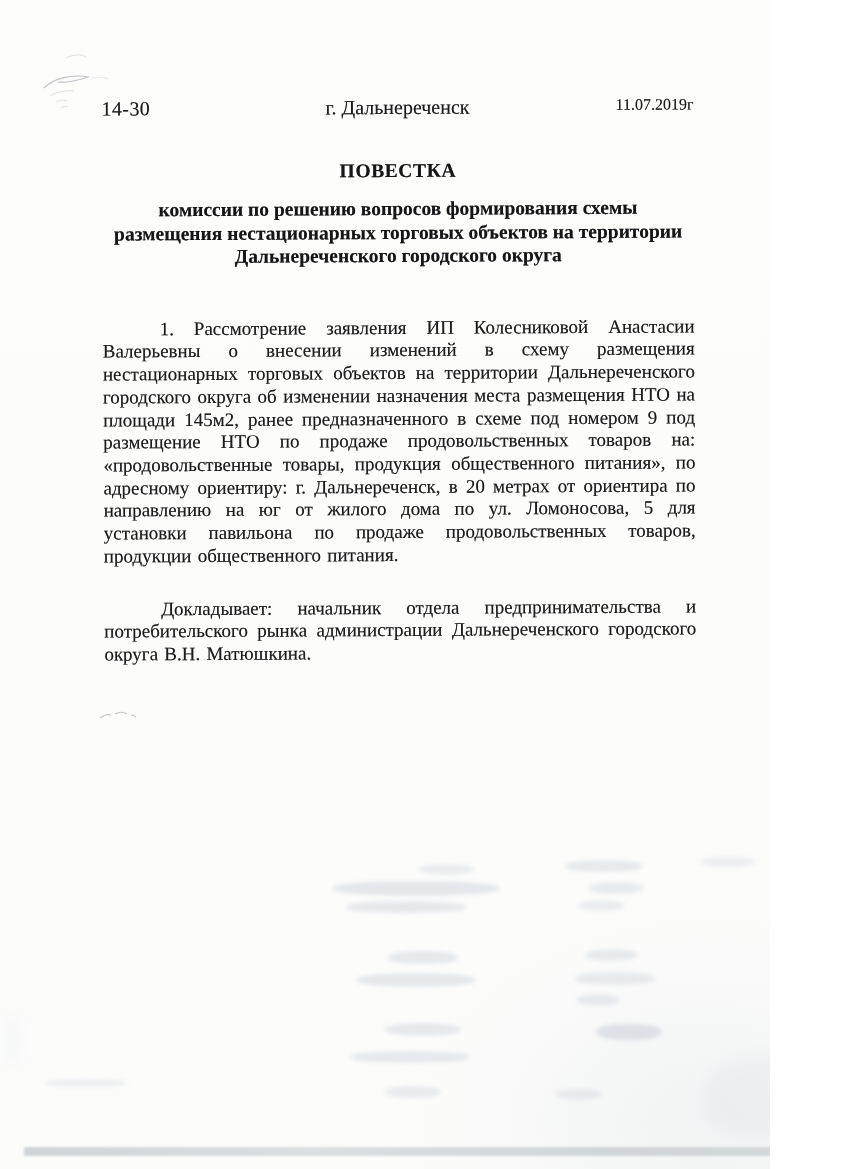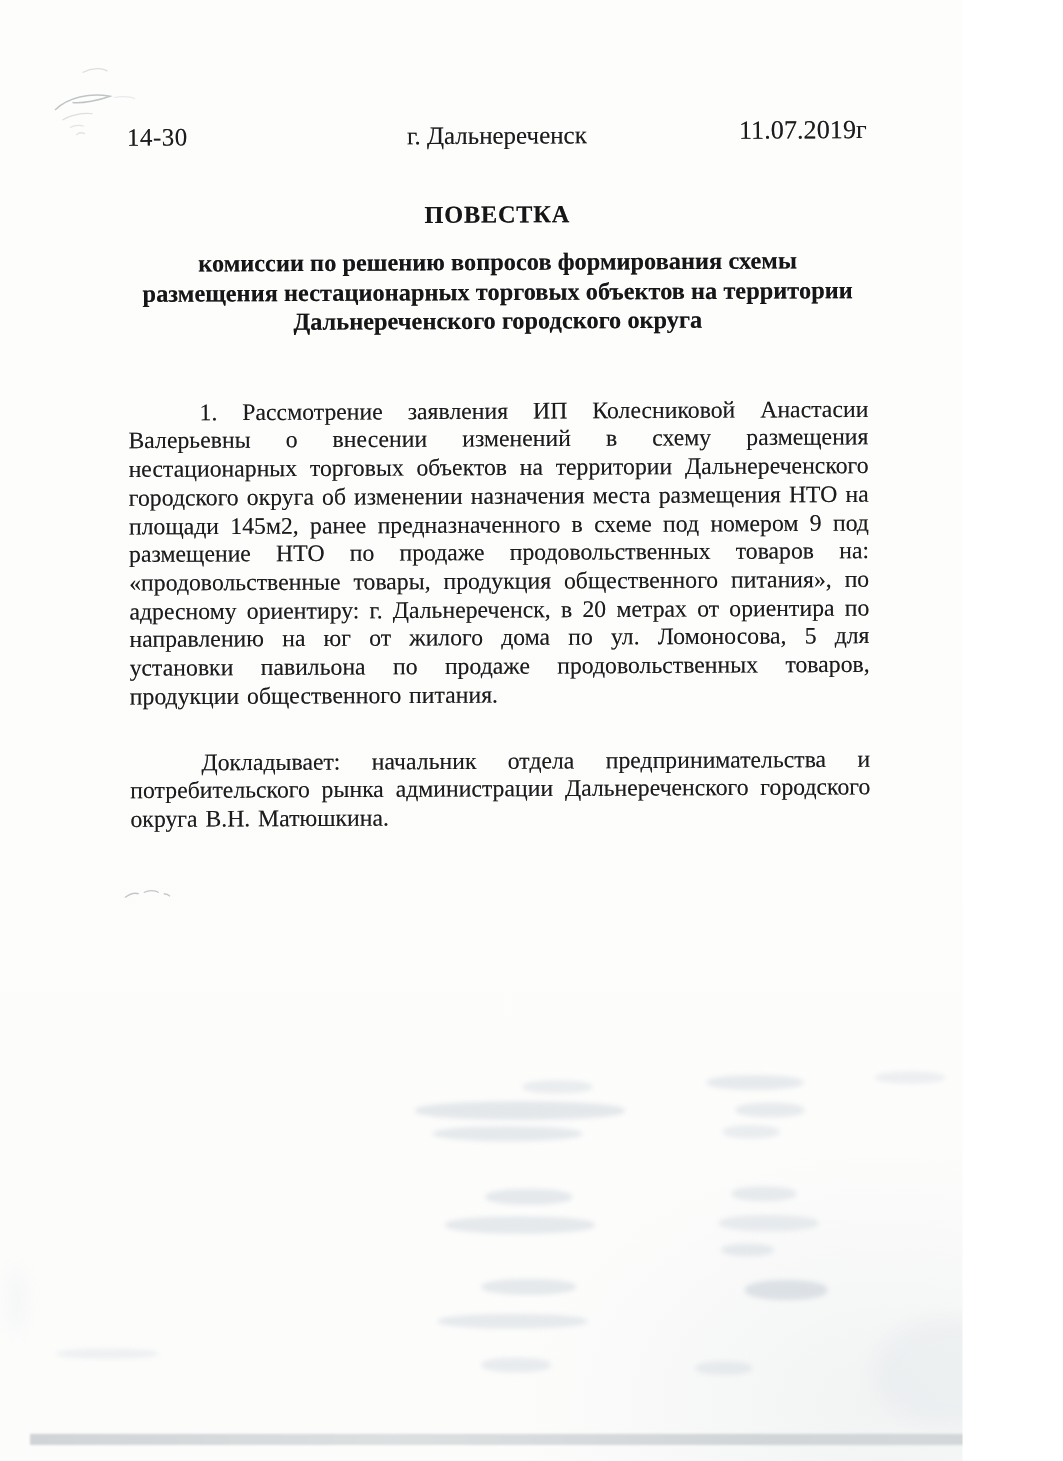--- a/index.html
+++ b/index.html
@@ -30,21 +30,21 @@
   }
   .doc-header {
     display: grid;
     grid-template-columns: 1fr auto 1fr;
     align-items: baseline;
     margin-top: 96px;
     font-size: 20px;
   }
   .doc-header .num  { justify-self: start; letter-spacing: 0.4px; }
   .doc-header .city { justify-self: center; }
-  .doc-header .date { justify-self: end; font-size: 21px; transform: translateY(-3px); }
+  .doc-header .date { justify-self: end; font-size: 16px; transform: translateY(-3px); }
   .doc-title {
     margin-top: 41px;
     text-align: center;
     font-weight: bold;
     font-size: 19.5px;
     letter-spacing: 0.6px;
     color: #161618;
   }
   .doc-subtitle {
     margin-top: 15px;

